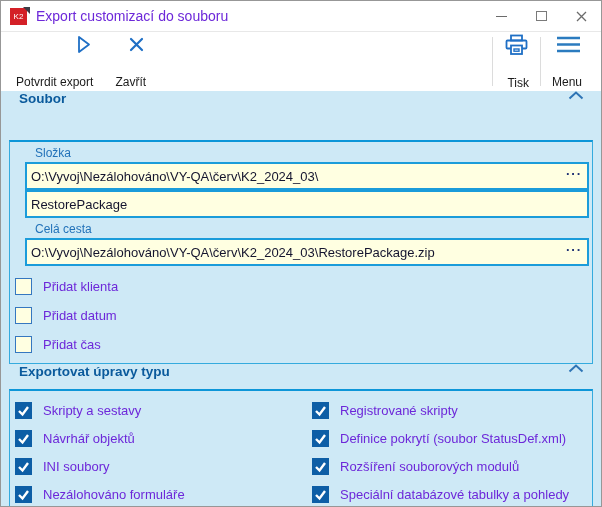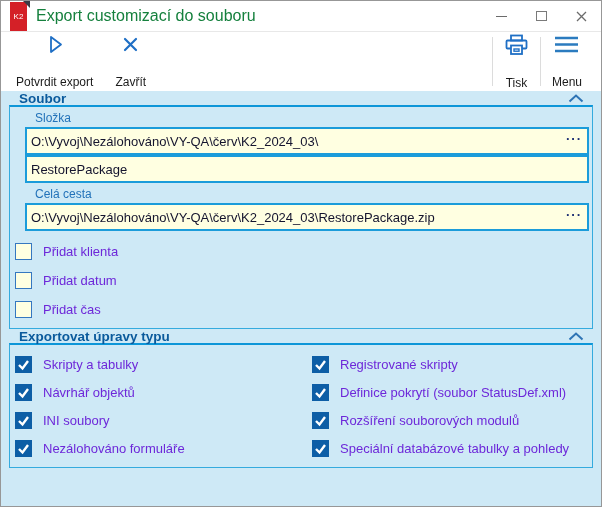--- a/index.html
+++ b/index.html
@@ -3,44 +3,44 @@
 <meta charset="utf-8">
 <style>
   * { margin:0; padding:0; box-sizing:border-box; }
   body { font-family:"Liberation Sans", sans-serif; background:#e8e8e8; }
   .window{
     width:602px; height:507px; border:1px solid #979797; background:#ffffff;
     display:flex; flex-direction:column; overflow:hidden;
   }
   
   .titlebar{ flex:0 0 30px; display:flex; align-items:center; padding-left:9px; background:#fff; }
-  .app-icon{ position:relative; width:17px; height:29px; background:#D42027; color:#fff;
+  .app-icon{ position:relative; width:17px; height:17px; background:#D42027; color:#fff;
     display:flex; align-items:center; justify-content:center; font-size:8px; font-weight:normal;
     margin-right:9px; flex:0 0 17px; }
   .app-icon .fold{ position:absolute; top:-1px; right:-3px; width:0; height:0;
     border-left:7px solid transparent; border-top:7px solid #3c3c46; }
-  .win-title{ font-size:16px; color:#15803d; white-space:nowrap; }
+  .win-title{ font-size:14px; color:#6d28d9; white-space:nowrap; }
   .win-controls{ margin-left:auto; display:flex; height:100%; }
   .wc{ width:40px; display:flex; align-items:center; justify-content:center; cursor:default; }
   .min-glyph{ width:11px; height:1px; background:#6b6b6b; }
   .max-glyph{ width:11px; height:10px; border:1px solid #7a7a7a; }
   
   .toolbar{ flex:0 0 60px; border-top:1px solid #e8e8e8; display:flex; align-items:stretch;
     padding:0 8px 0 4px; background:#fff; }
-  .tb-btn{ display:flex; flex-direction:column; align-items:center; justify-content:center;
+  .tb-btn{ display:flex; flex-direction:column; align-items:flex-end; justify-content:center;
     gap:20px; padding:0 11px; font-size:12px; color:#1b1b1b; white-space:nowrap; cursor:default; }
   .tb-spacer{ flex:1; }
   .tb-sep{ width:1px; background:#dcdcdc; margin:5px 0; }
   
   .content{ flex:1; background:#CEE9F6; padding:0 8px; overflow:hidden; }
-  .section-header{ display:flex; align-items:center; height:14px; padding:0 9px 0 10px; cursor:default;gap:23px; }
+  .section-header{ display:flex; align-items:flex-start; height:25px; padding:0 9px 0 10px; cursor:default;gap:23px; }
   .section-header .sh-title{ font-size:13.5px; font-weight:bold; color:#0A5A9C; }
   .section-header .chev{ margin-left:auto; display:flex; }
   .panel{ border:1px solid #35ABDE; border-top:2px solid #0D96D8; }
-  .panel1{ padding-bottom:10px; }
+  .panel1{ padding-bottom:10px;margin-top:24px; }
   
   .fld{ margin:0 3px 0 15px; }
   .fld-label{ display:block; margin:4px 0 2px 10px; font-size:12px; color:#2272B9; line-height:14px; }
   .input-wrap{ position:relative; }
   .input-wrap input{ width:100%; height:28px; border:2px solid #1B9CDA; background:#FFFFE1;
     font:13px "Liberation Sans", sans-serif; color:#14142E; padding:0 6px 0 4px; outline:none; }
   .input-wrap.has-browse input{ padding-right:26px; }
   .browse{ position:absolute; right:7px; top:50%; transform:translateY(-58%);
     color:#1C2F73; font-weight:bold; letter-spacing:1px; font-size:13px; cursor:pointer; }
   
@@ -175,21 +175,21 @@
     </div>
 
     <div class="panel panel2">
       <div class="p2col">
         <div class="cbrow checked">
           <span class="cb">
               <svg width="13" height="13">
                 <path d="M2 7 L5.5 10.5 L11 3" fill="none" stroke="#fff" stroke-width="2.4"></path>
               </svg>
             </span>
-          <span class="cbl">Skripty a tabulky</span>
+          <span class="cbl">Skripty a sestavy</span>
         </div>
         <div class="cbrow checked">
           <span class="cb">
               <svg width="13" height="13">
                 <path d="M2 7 L5.5 10.5 L11 3" fill="none" stroke="#fff" stroke-width="2.4"></path>
               </svg>
             </span>
           <span class="cbl">Návrhář objektů</span>
         </div>
         <div class="cbrow checked">

